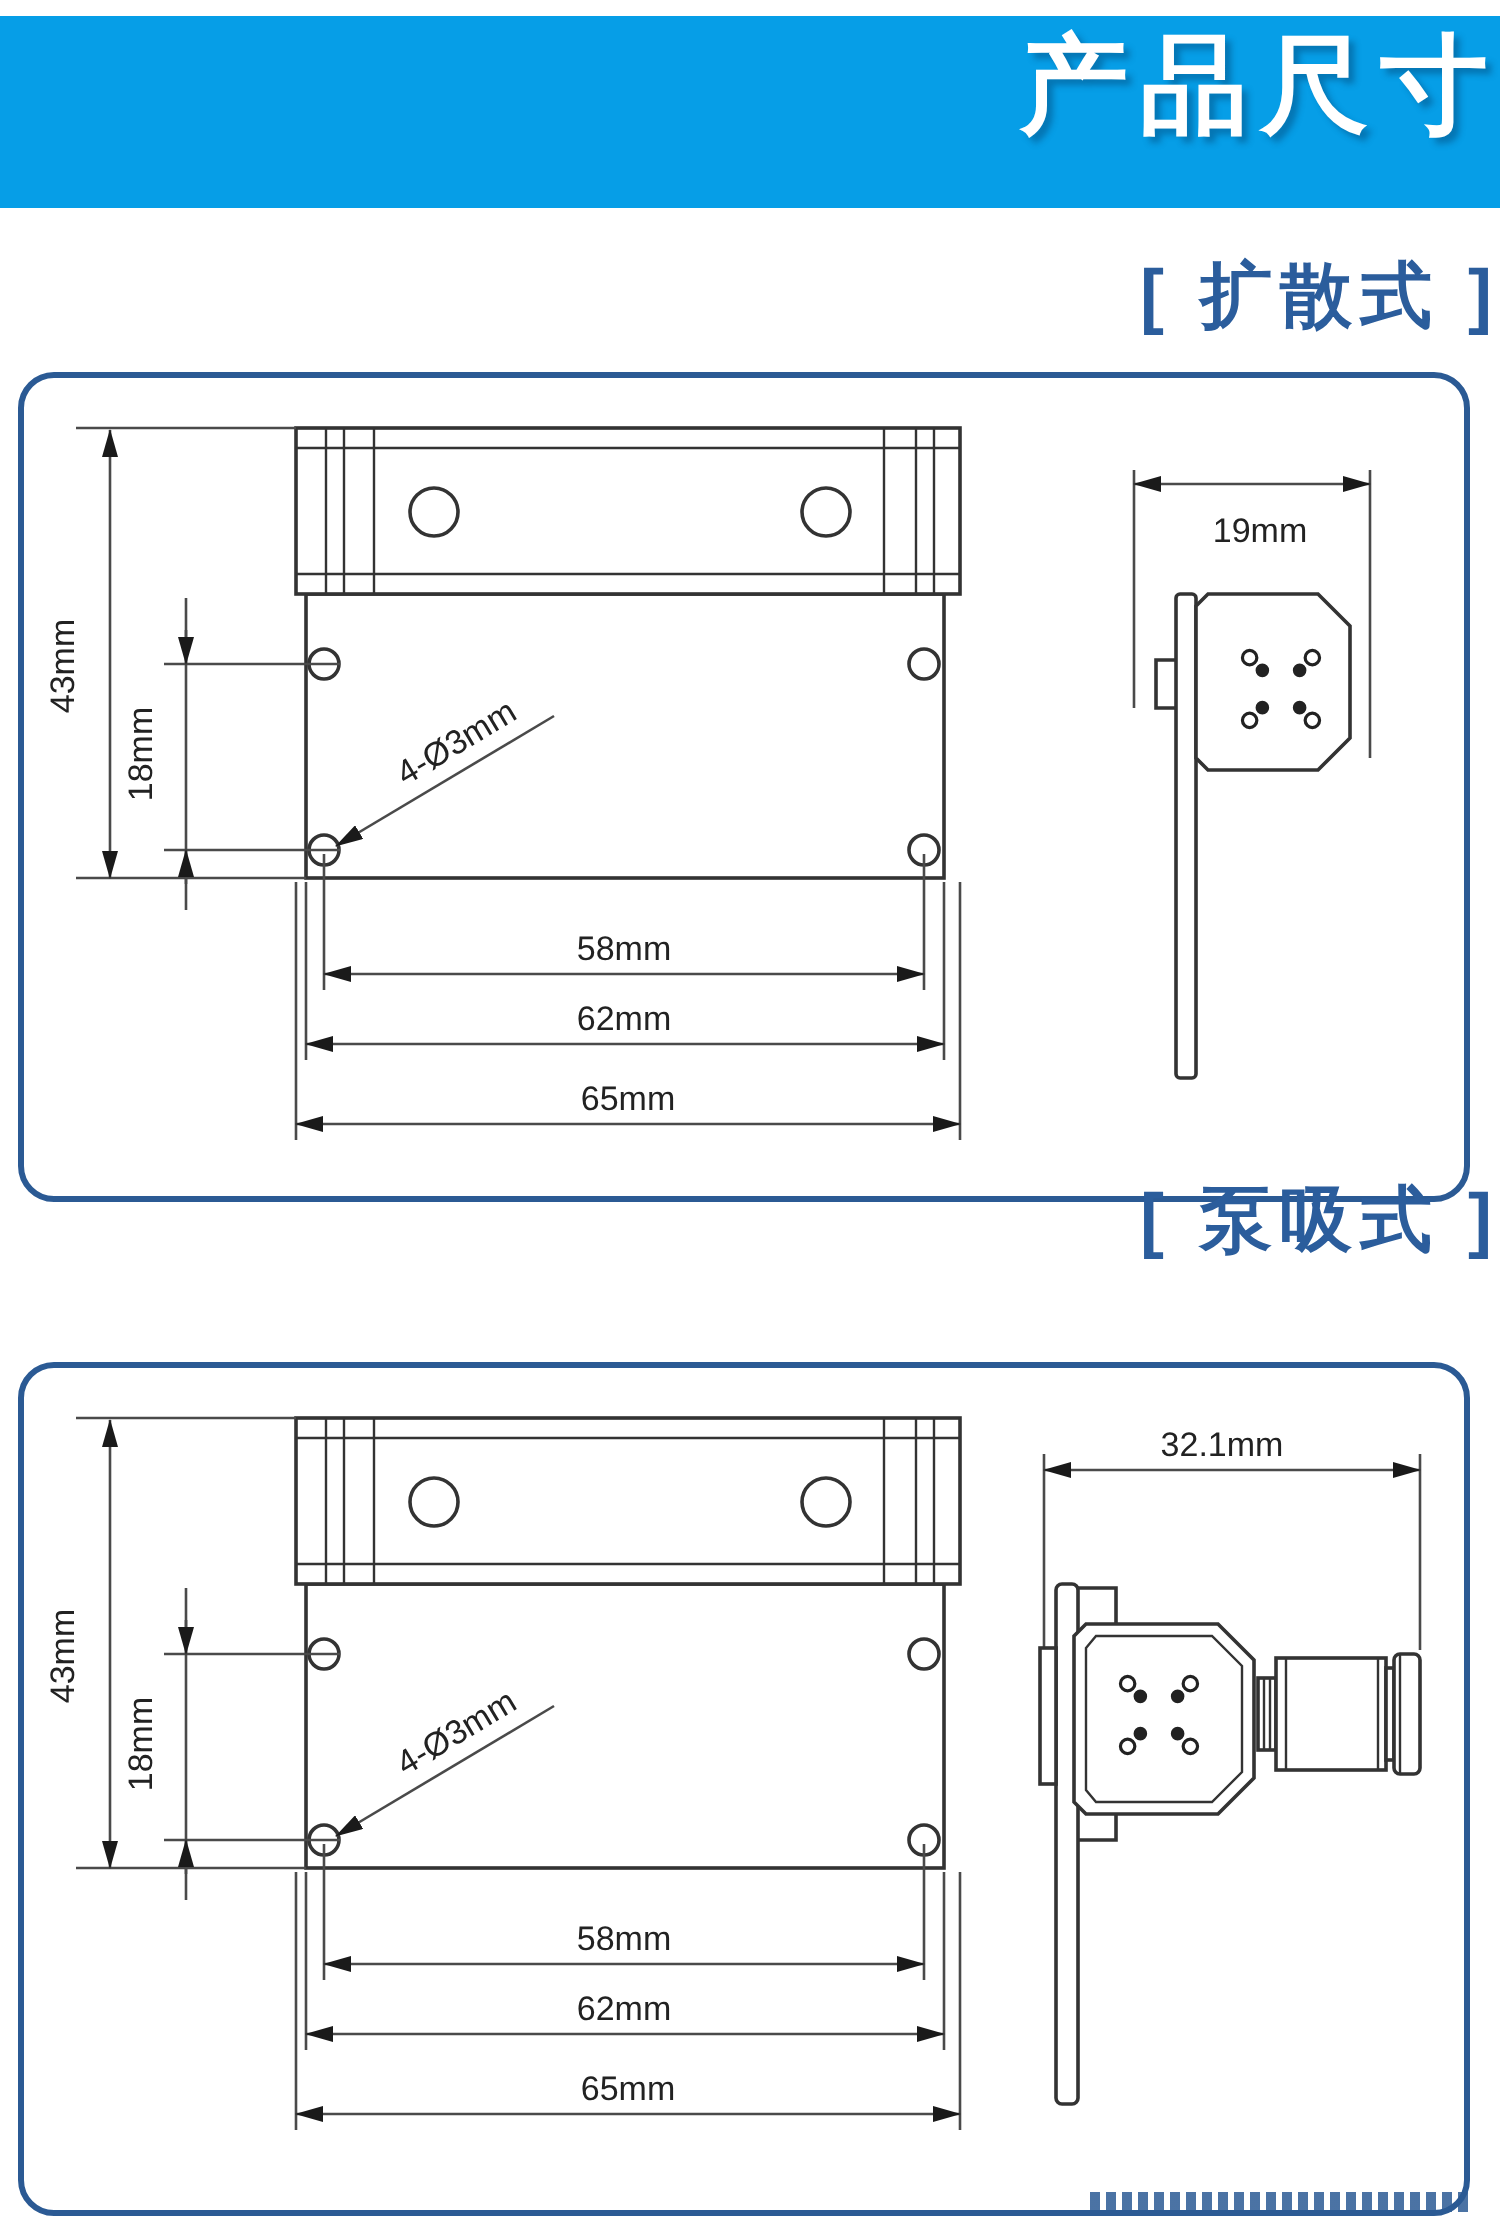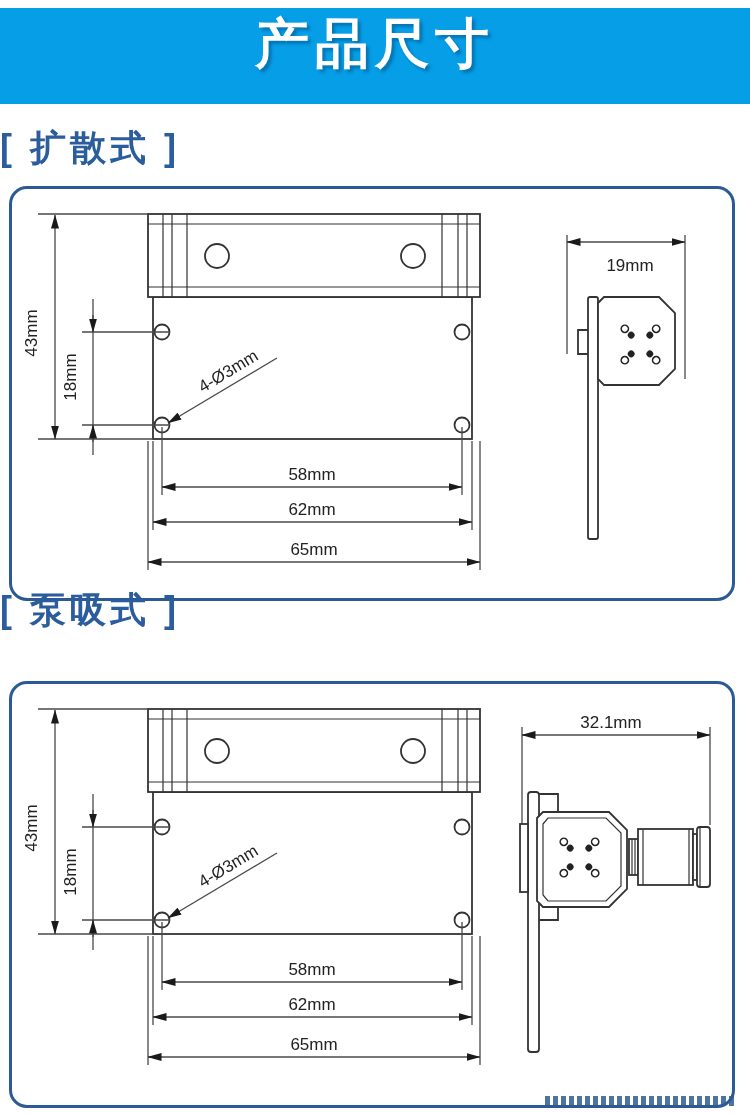--- a/index.html
+++ b/index.html
@@ -1,24 +1,24 @@
 <!DOCTYPE html>
 <html><head>
 <meta charset="utf-8">
 <style>
   html,body{margin:0;padding:0;background:#ffffff;}
   body{width:750px;height:1113px;position:relative;font-family:"Liberation Sans","DejaVu Sans",sans-serif;overflow:hidden;}
 
   .banner{position:absolute;left:0;top:8px;width:750px;height:96px;background:#069ee7;text-align:center;}
   .banner-title{margin:0;padding-top:6px;font-size:54px;font-weight:800;letter-spacing:6px;color:#ffffff;line-height:1.1;
-                text-shadow:3px 3px 3px rgba(0,40,80,.35);}
+                text-shadow:3px 3px 3px rgba(0,40,80,.35);text-align:right;}
   .banner-sub{margin:0;font-size:19px;font-weight:700;letter-spacing:2px;color:#ffffff;margin-top:1px;
               text-shadow:1px 2px 2px rgba(0,40,80,.3);}
 
-  .section-title{position:absolute;left:0;width:750px;text-align:left;font-size:36px;font-weight:700;
+  .section-title{position:absolute;left:0;width:750px;text-align:right;font-size:36px;font-weight:700;
                  color:#2b5d9c;letter-spacing:4px;}
   #title1{top:124px;}
   #title2{top:586px;}
 
   .panel{position:absolute;left:9px;width:726px;background:#ffffff;border:3px solid #2b5a94;border-radius:18px;box-sizing:border-box;}
   #panel1{top:186px;height:415px;}
   #panel2{top:681px;height:427px;}
   .panel svg{display:block;}
 
   .outline{fill:none;stroke:#333333;stroke-width:1.8;}

